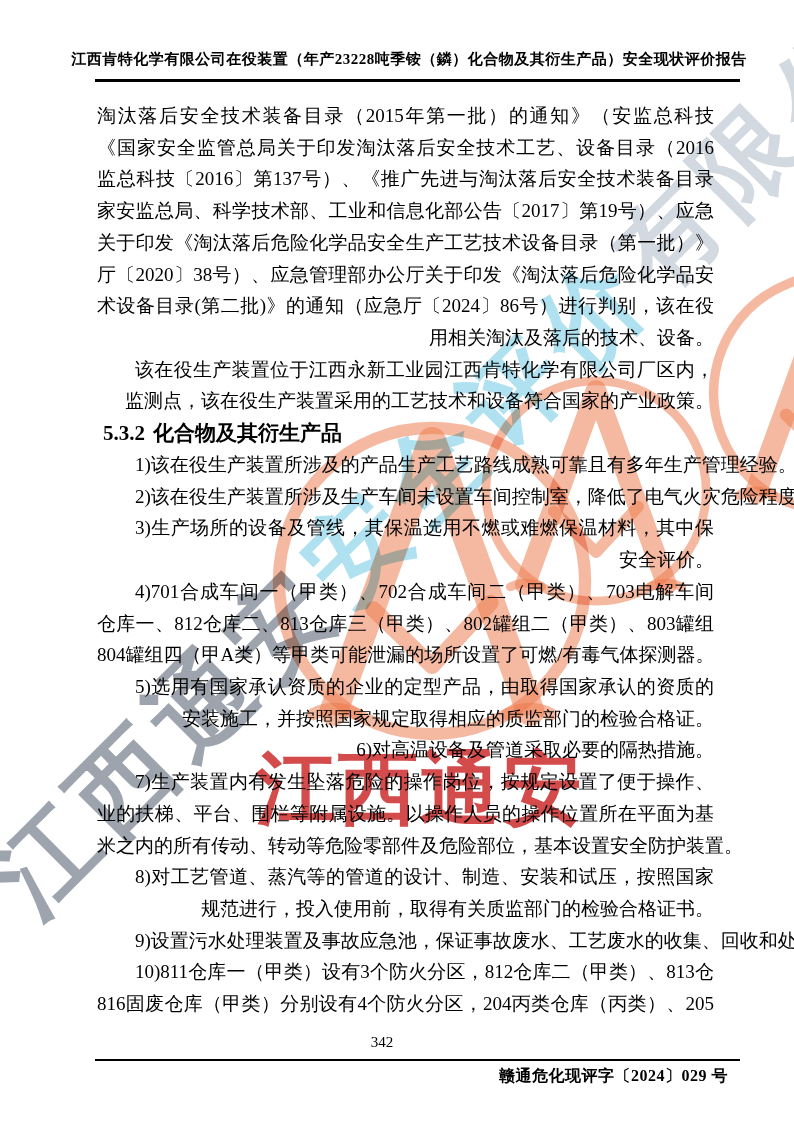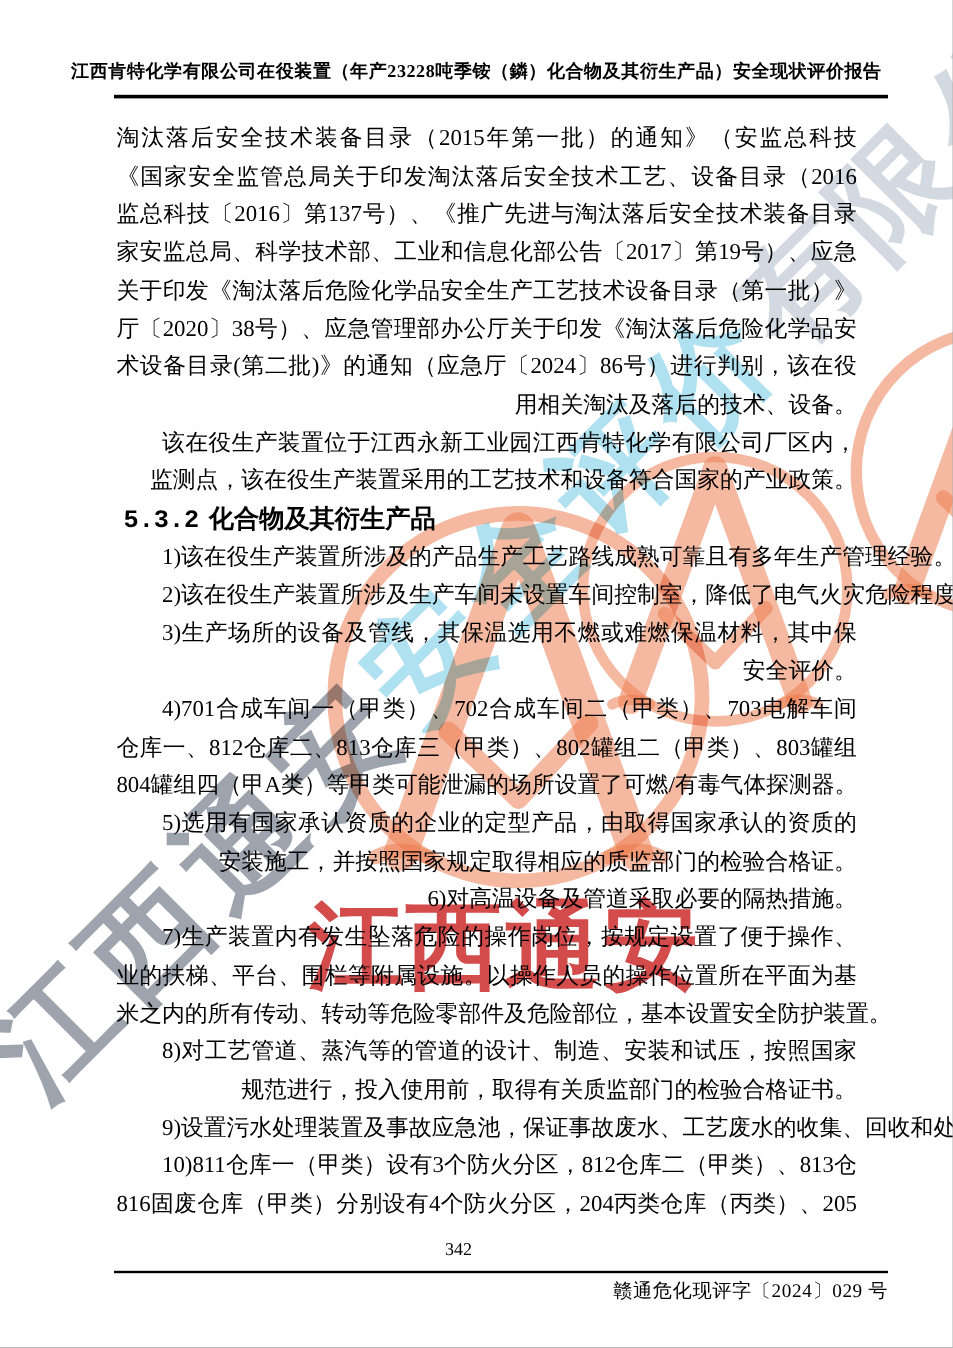--- a/index.html
+++ b/index.html
@@ -3,44 +3,44 @@
 <meta charset="utf-8">
 <style>
   html,body{margin:0;padding:0;background:#8a8a8a;}
   .page{
     position:relative;width:794px;height:1123px;margin:0 auto;
     background:#ffffff;overflow:hidden;
     font-family:"Liberation Serif","DejaVu Serif",serif;color:#000;
   }
   
   .hdr-title{
-    position:absolute;top:50px;left:40px;width:714px;
+    position:absolute;top:50px;left:52px;width:714px;
     text-align:center;font-size:15px;font-weight:bold;letter-spacing:.5px;
   }
   .hdr-rule{position:absolute;top:79px;left:95px;width:645px;height:2.5px;background:#000;}
   
   .body-text{position:absolute;top:100px;left:97px;width:617px;}
   .ln{
     height:31.72px;line-height:31.72px;font-size:19px;white-space:nowrap;
     text-align:right;
   }
   .ln.f{white-space:normal;text-align:justify;text-align-last:justify;overflow:hidden;}
   .ln.i{padding-left:38px;}
   .ln.f.i{padding-left:38px;width:579px;}
   .sec-heading{
     height:31.72px;line-height:31.72px;font-size:21px;font-weight:bold;
     padding-left:6px;white-space:nowrap;
     font-family:"Liberation Sans","DejaVu Sans",sans-serif;
   }
-  .sec-heading .num{font-family:Liberation Mono, monospace;font-weight:bold;margin-right:8px;}
+  .sec-heading .num{font-family:Liberation Serif, serif;font-weight:bold;margin-right:8px;}
   
   .page-num{position:absolute;top:1034px;left:0;width:764px;text-align:center;font-size:15px;}
   .ftr-rule{position:absolute;top:1059px;left:95px;width:645px;height:1.5px;background:#000;}
   .ftr-left{position:absolute;top:1066px;left:97px;font-size:16px;letter-spacing:1px;}
-  .ftr-right{position:absolute;top:1066px;right:54px;font-size:16px;font-weight:normal;letter-spacing:.5px;}
+  .ftr-right{position:absolute;top:1066px;right:66px;font-size:16px;font-weight:bold;letter-spacing:.5px;}
   
   #wm-layer{position:absolute;inset:0;pointer-events:none;}
   .wm{mix-blend-mode:multiply;}
   .wm-diag{
     position:absolute;left:10px;top:845px;height:100px;line-height:100px;
     font-size:100px;letter-spacing:10px;white-space:nowrap;font-weight:bold;
     font-family:"Liberation Sans","DejaVu Sans",sans-serif;
     transform:rotate(-45deg);transform-origin:0 50%;
   }
   .wm-diag .c-dark{color:rgba(78,90,105,0.55);}

